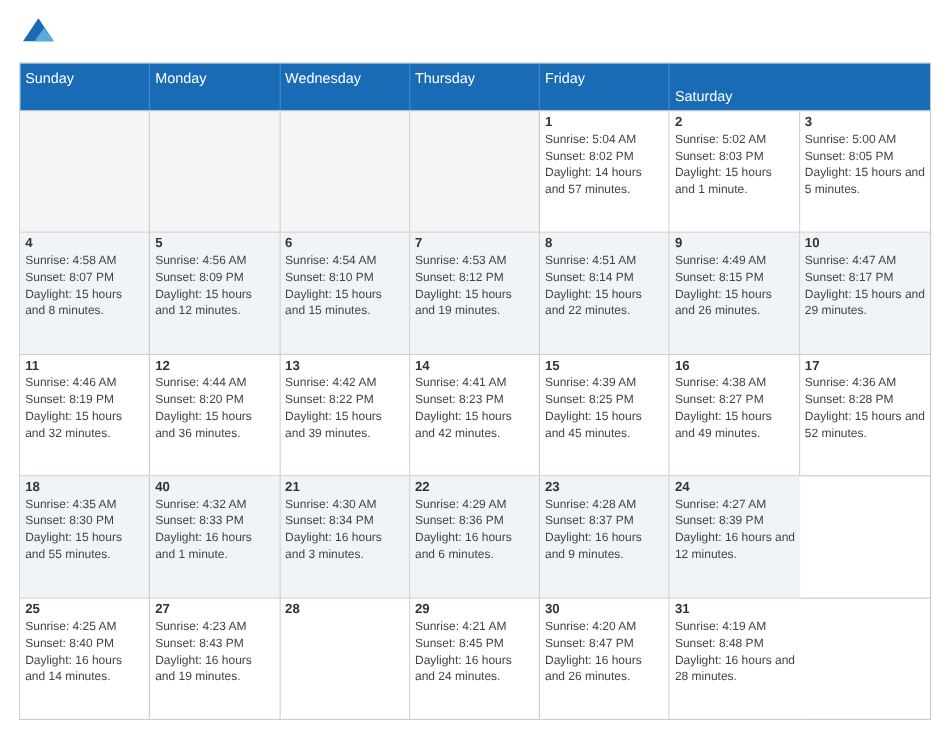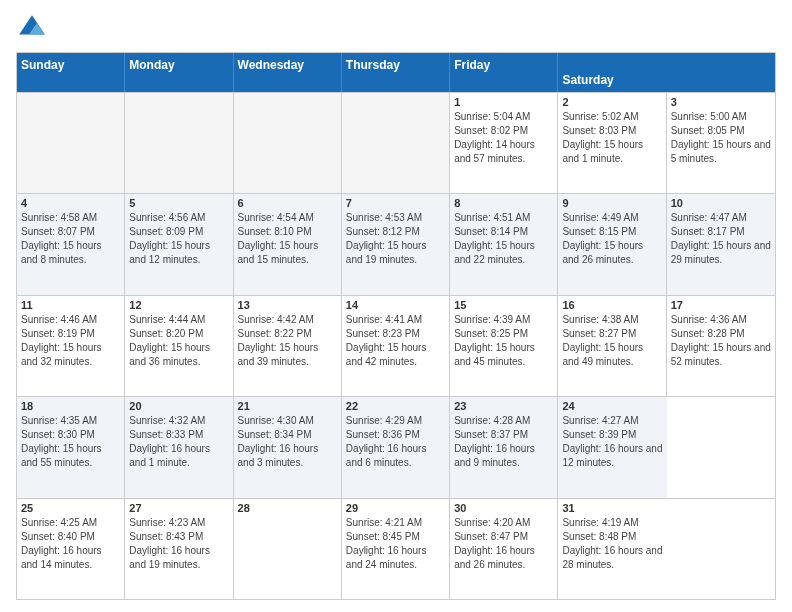--- a/index.html
+++ b/index.html
@@ -59,21 +59,21 @@
       border: 1px solid #ccc;
     }
     .cal-header {
       display: grid;
       grid-template-columns: repeat(7, 1fr);
       background: #1a6bb5;
     }
     .cal-header-cell {
       color: #fff;
       font-size: 12px;
-      font-weight: bold;
+      font-weight: normal;
       padding: 5px 4px;
       text-align: left;
       border-right: 1px solid #3a8ad4;
     }
     .cal-header-cell:last-child { border-right: none; margin-top: 15px; }
     .cal-body {
       display: flex;
       flex-direction: column;
       flex: 1;
     }
@@ -269,21 +269,21 @@
         </div>
         <div class="cal-row">
           <div class="cal-cell shaded">
             <div class="day-number">18</div>
             <div class="day-info">Sunrise: 4:35 AM
 Sunset: 8:30 PM
 Daylight: 15 hours
 and 55 minutes.</div>
           </div>
           <div class="cal-cell shaded">
-            <div class="day-number">20</div>
+            <div class="day-number">40</div>
             <div class="day-info">Sunrise: 4:32 AM
 Sunset: 8:33 PM
 Daylight: 16 hours
 and 1 minute.</div>
           </div>
           <div class="cal-cell shaded">
             <div class="day-number">21</div>
             <div class="day-info">Sunrise: 4:30 AM
 Sunset: 8:34 PM
 Daylight: 16 hours

